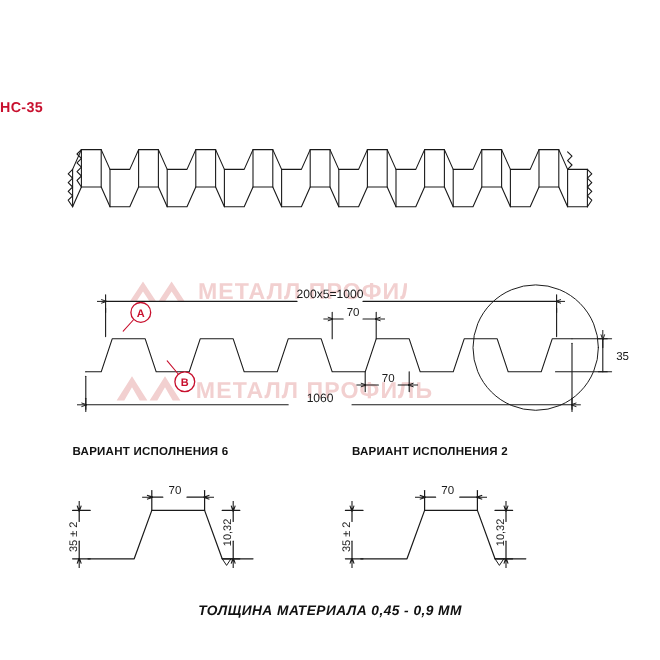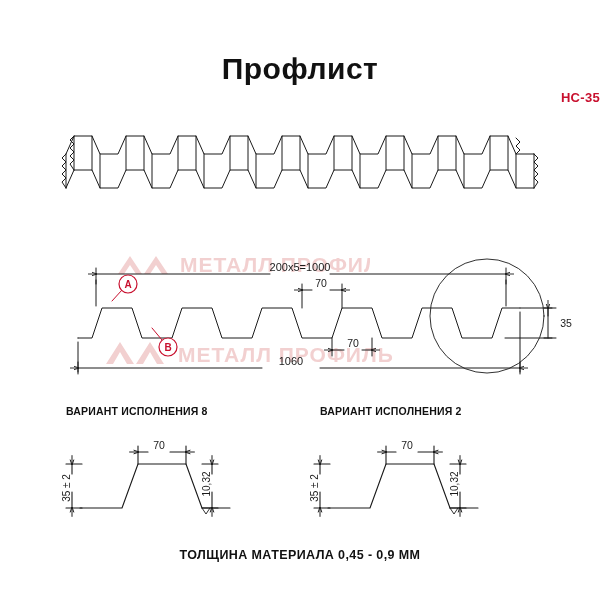--- a/index.html
+++ b/index.html
@@ -28,21 +28,21 @@
     font-size: 30px;
     font-weight: bold;
     letter-spacing: 0.5px;
     color: #111;
   }
   .subtitle {
     position: absolute;
     top: 90px;
     left: 0;
     width: 600px;
-    text-align: right;
+    text-align: left;
     font-size: 13px;
     font-weight: bold;
     color: #c8102e;
     letter-spacing: 0.3px;
   }
   .variant-caption {
     position: absolute;
     font-size: 10.5px;
     font-weight: bold;
     color: #111;
@@ -54,20 +54,21 @@
   .footer {
     position: absolute;
     top: 548px;
     left: 0;
     width: 600px;
     text-align: center;
     font-size: 12.5px;
     font-weight: bold;
     letter-spacing: 0.4px;
     color: #111;
+    font-style: italic;
   }
   svg { display: block; }
   .svg-layer {
     position: absolute;
     top: 0;
     left: 0;
   }
   .wm {
     position: absolute;
     pointer-events: none;
@@ -94,21 +95,20 @@
   </svg>
 
   <svg class="wm" style="top:320px; left:100px;" width="300" height="70" viewBox="0 0 300 70">
     <g opacity="0.85">
       <path d="M6 44 L20 22 L34 44 L27 44 L20 32 L13 44 Z" fill="#f0c8c8"></path>
       <path d="M36 44 L50 22 L64 44 L57 44 L50 32 L43 44 Z" fill="#f0c8c8"></path>
       <text class="wm-text" x="78" y="42">МЕТАЛЛ ПРОФИЛЬ</text>
     </g>
   </svg>
 
-  <div class="title">Профлист</div>
   <div class="subtitle">НС-35</div>
 
   <svg class="svg-layer" style="top:110px; left:0;" width="600" height="110" viewBox="0 0 600 110">
     <g fill="none" stroke="#1a1a1a" stroke-width="1" stroke-linejoin="round" stroke-linecap="round">
 
       <path d="M66 44 L74 26 L92 26 L100 44 L118 44 L126 26 L144 26 L152 44 L170 44 L178 26 L196 26 L204 44 L222 44 L230 26 L248 26 L256 44 L274 44 L282 26 L300 26 L308 44 L326 44 L334 26 L352 26 L360 44 L378 44 L386 26 L404 26 L412 44 L430 44 L438 26 L456 26 L464 44 L482 44 L490 26 L508 26 L516 44 L534 44"></path>
 
       <path d="M66 78 L74 60 L92 60 L100 78 L118 78 L126 60 L144 60 L152 78 L170 78 L178 60 L196 60 L204 78 L222 78 L230 60 L248 60 L256 78 L274 78 L282 60 L300 60 L308 78 L326 78 L334 60 L352 60 L360 78 L378 78 L386 60 L404 60 L412 78 L430 78 L438 60 L456 60 L464 78 L482 78 L490 60 L508 60 L516 78 L534 78"></path>
 
       <path d="M66 44 L66 78"></path>
@@ -213,21 +213,21 @@
     <text x="168" y="105" text-anchor="middle" font-family="Liberation Sans, sans-serif" font-size="10" font-weight="bold" fill="#c8102e">В</text>
 
     <text x="300" y="25" text-anchor="middle" font-family="Liberation Sans, sans-serif" font-size="11" fill="#1a1a1a">200x5=1000</text>
     <text x="291" y="119" text-anchor="middle" font-family="Liberation Sans, sans-serif" font-size="11" fill="#1a1a1a">1060</text>
     <text x="321" y="41" text-anchor="middle" font-family="Liberation Sans, sans-serif" font-size="10.5" fill="#1a1a1a">70</text>
     <text x="353" y="101" text-anchor="middle" font-family="Liberation Sans, sans-serif" font-size="10.5" fill="#1a1a1a">70</text>
     <text x="566" y="81" text-anchor="middle" font-family="Liberation Sans, sans-serif" font-size="10.5" fill="#1a1a1a">35</text>
   </svg>
 
   <div class="variant-caption v1-caption">
-    <div>ВАРИАНТ ИСПОЛНЕНИЯ 8</div>
+    <div>ВАРИАНТ ИСПОЛНЕНИЯ 6</div>
   </div>
   <div class="variant-caption v2-caption">
     <div>ВАРИАНТ ИСПОЛНЕНИЯ 2</div>
   </div>
 
   <svg class="svg-layer" style="top:430px; left:60px;" width="190" height="110" viewBox="0 0 190 110">
     <defs>
       <marker id="v1L" markerWidth="9" markerHeight="7" refX="8" refY="3.5" orient="auto">
         <path d="M9,3.5 L0,3.5 M9,3.5 L4,1.8 M9,3.5 L4,5.2" stroke="#1a1a1a" stroke-width="0.9" fill="none"></path>
       </marker>

